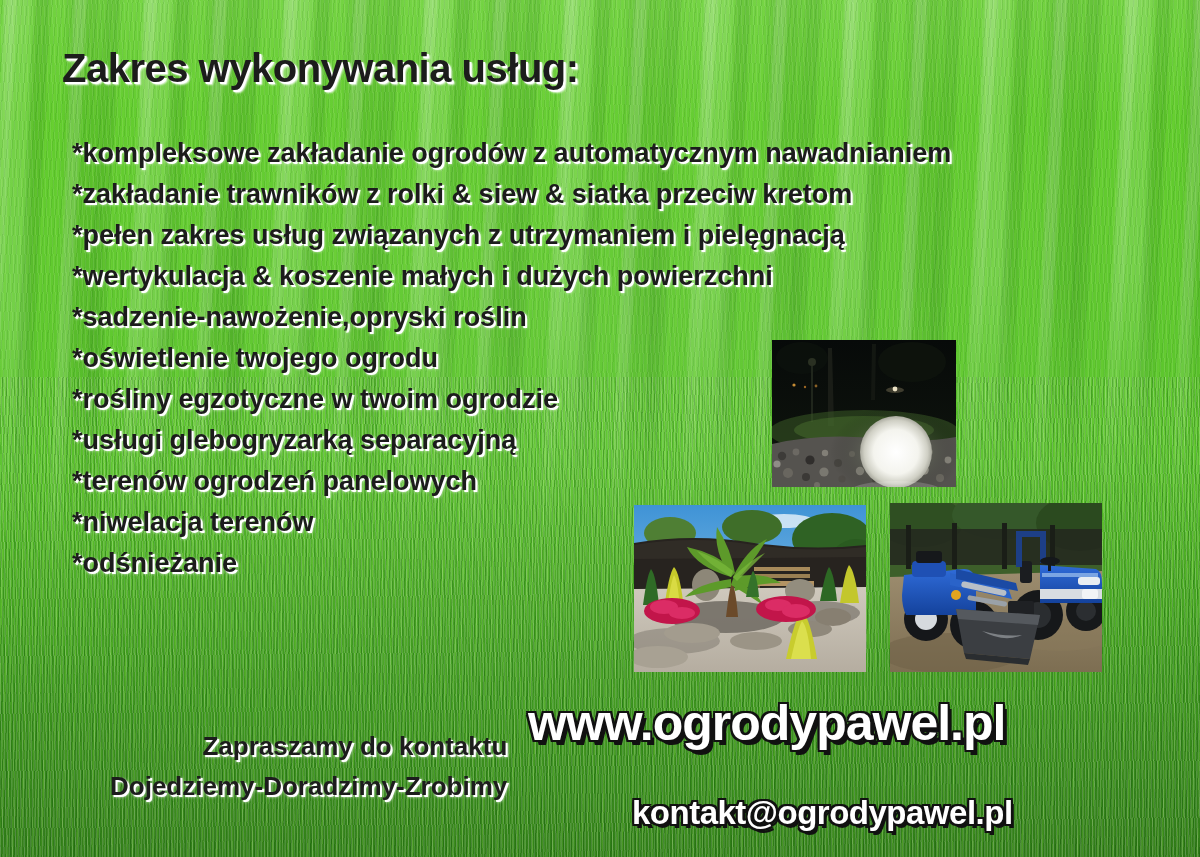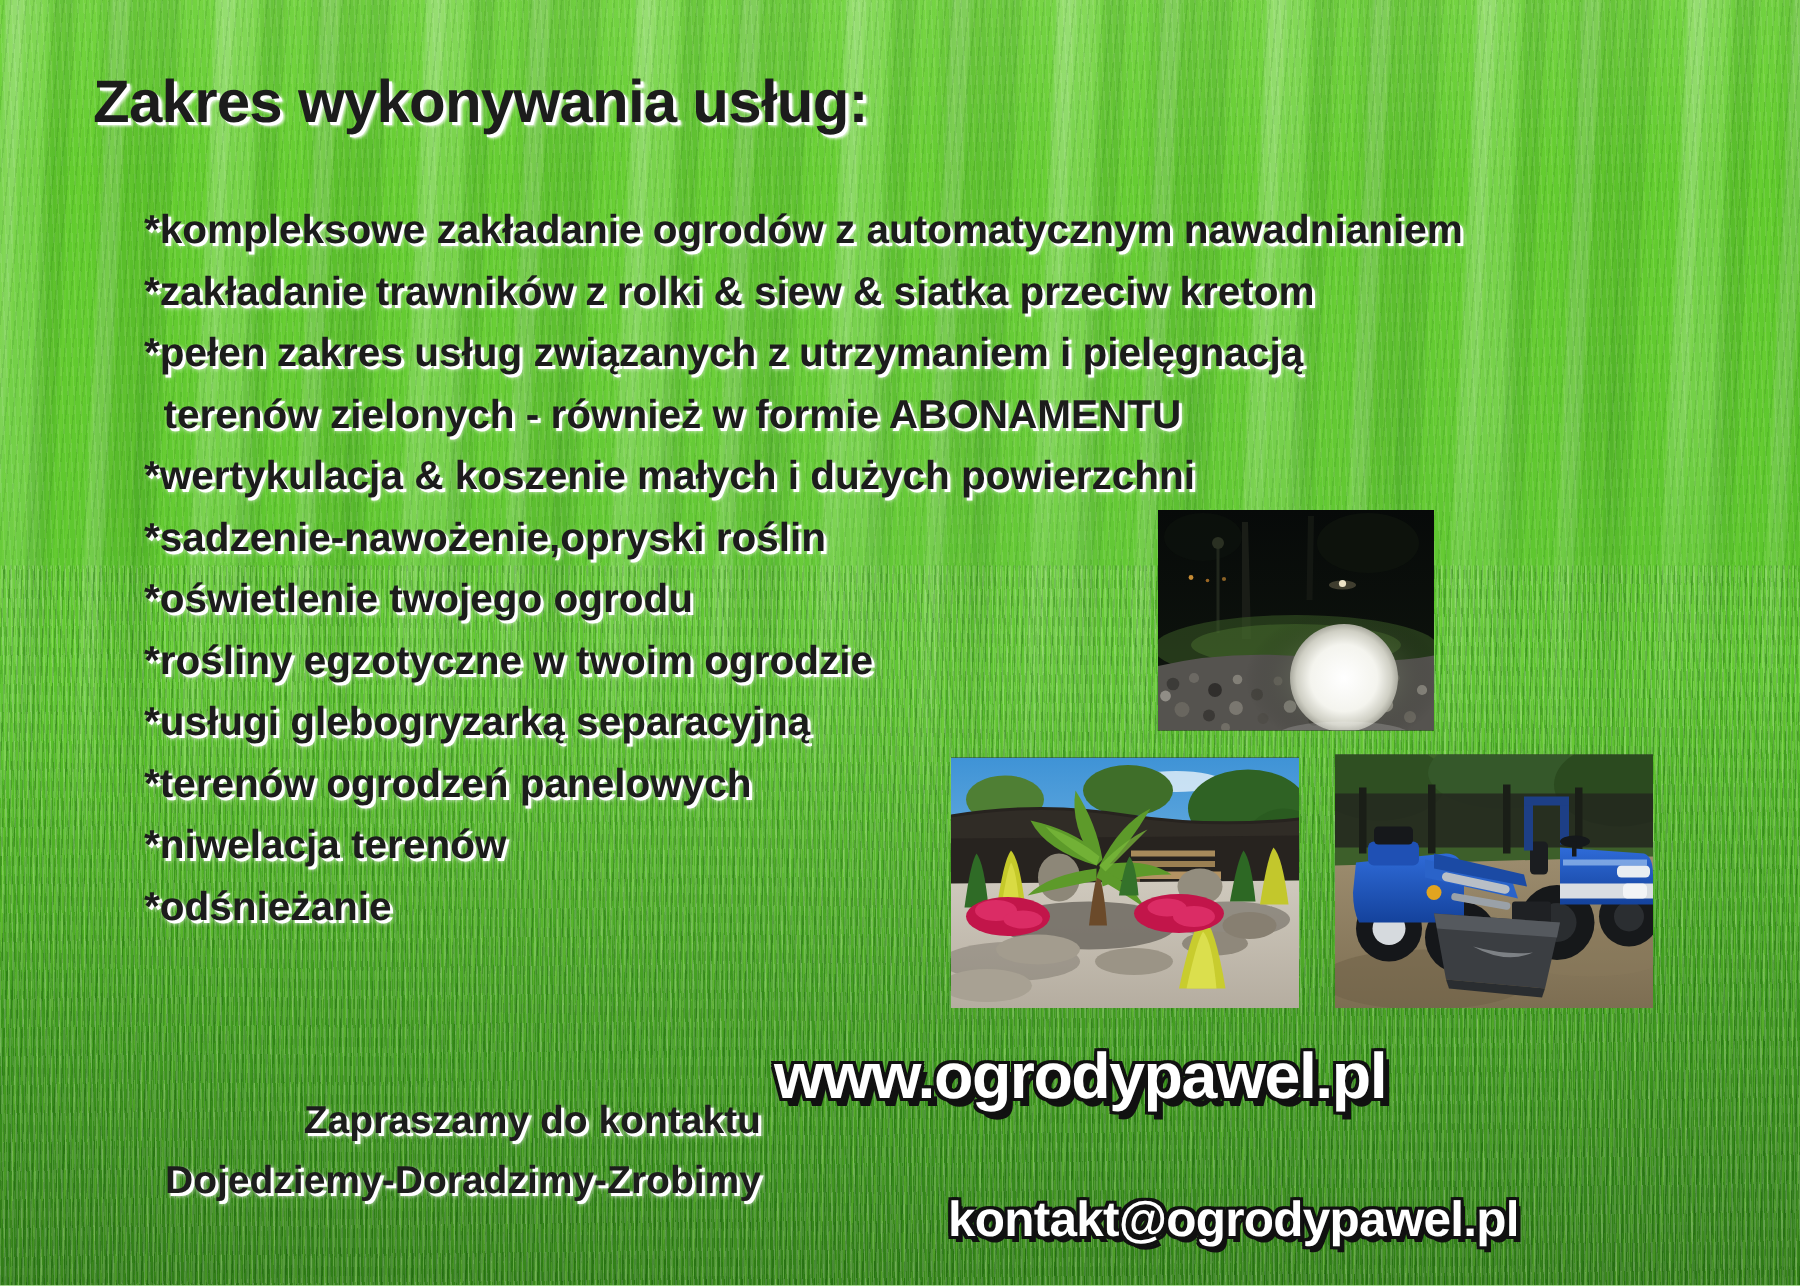--- a/index.html
+++ b/index.html
@@ -90,21 +90,20 @@
     position:absolute;left:62px;top:46px;
     font-size:40px;font-weight:bold;letter-spacing:-0.5px;
     color:#1c1c1c;
     text-shadow: 2px 2px 0 #ffffff, 3px 3px 2px rgba(255,255,255,.85);
     white-space:nowrap;
   }
 
   .bullets{
     position:absolute;left:72px;top:133px;
     width:1090px;
-    margin-left:24px;
   }
   .bullet{
     color:#1c1c1c;
     font-weight:bold;
     font-size:27px;
     line-height:41px;
     white-space:nowrap;
     text-shadow: 2px 2px 0 #ffffff, 2px 2px 3px rgba(255,255,255,.8);
   }
   .bullet.indent{ padding-left:13px; }
@@ -113,22 +112,22 @@
     position:absolute;left:110px;top:726px;
   }
   .contact-line{
     color:#1d1d1d;font-weight:bold;font-size:26px;line-height:40px;
     white-space:nowrap;
     text-shadow: 2px 2px 0 #ffffff, 2px 2px 3px rgba(255,255,255,.85);
     text-align: right;
   }
 
   .web{
-    position:absolute;left:516px;top:694px;
-    font-size:43px;font-weight:bold;letter-spacing:-1px;
+    position:absolute;left:528px;top:694px;
+    font-size:50px;font-weight:bold;letter-spacing:-1px;
     color:#ffffff;white-space:nowrap;
     text-shadow:
       -2px -2px 0 #111, 2px -2px 0 #111, -2px 2px 0 #111, 2px 2px 0 #111,
        0   -2px 0 #111, 0    2px 0 #111, -2px 0   0 #111, 2px 0   0 #111,
        4px 5px 0 #111;
   }
   .mail{
     position:absolute;left:632px;top:794px;
     font-size:33px;font-weight:bold;letter-spacing:-0.5px;
     color:#ffffff;white-space:nowrap;
@@ -400,21 +399,20 @@
   </div>
 
   <div class="txt-layer">
 
     <div class="headline">Zakres wykonywania usług:</div>
 
     <div class="bullets">
       <div class="bullet">*kompleksowe zakładanie ogrodów z automatycznym nawadnianiem</div>
       <div class="bullet">*zakładanie trawników z rolki &amp; siew &amp; siatka przeciw kretom</div>
       <div class="bullet">*pełen zakres usług związanych z utrzymaniem i pielęgnacją</div>
-      <div class="bullet indent">terenów zielonych - również w formie ABONAMENTU</div>
       <div class="bullet">*wertykulacja &amp; koszenie małych i dużych powierzchni</div>
       <div class="bullet">*sadzenie-nawożenie,opryski roślin</div>
       <div class="bullet">*oświetlenie twojego ogrodu</div>
       <div class="bullet">*rośliny egzotyczne w twoim ogrodzie</div>
       <div class="bullet">*usługi glebogryzarką separacyjną</div>
       <div class="bullet">*terenów ogrodzeń panelowych</div>
       <div class="bullet">*niwelacja terenów</div>
       <div class="bullet">*odśnieżanie</div>
     </div>
 

